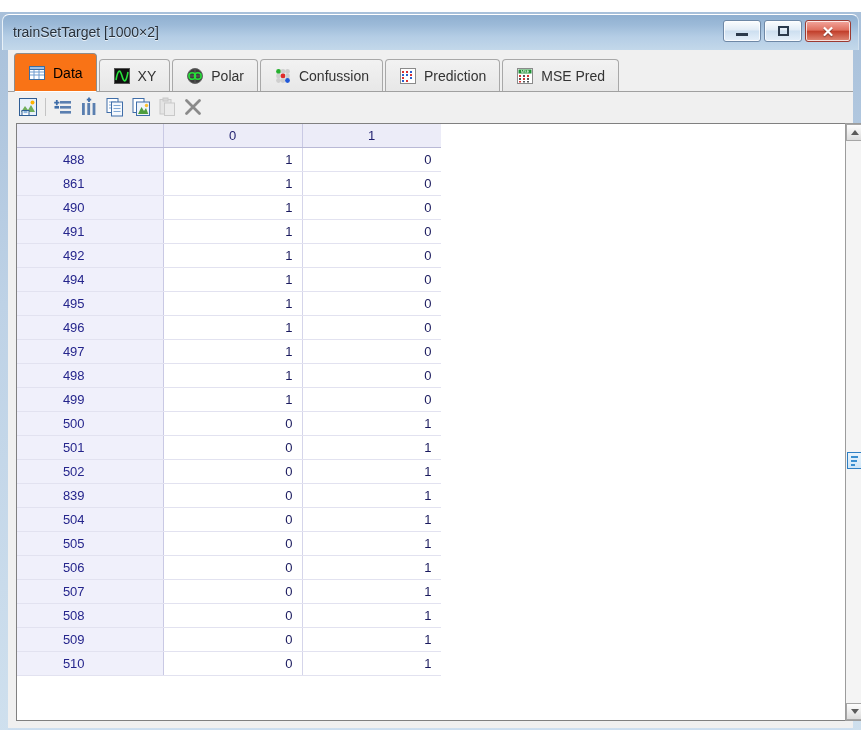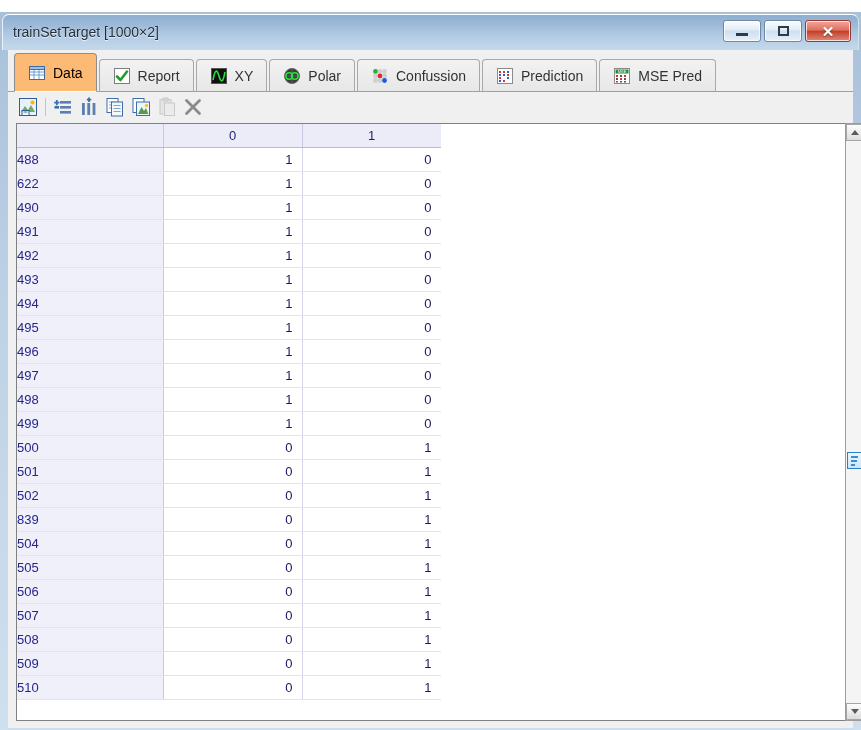--- a/index.html
+++ b/index.html
@@ -58,21 +58,21 @@
   .tabs{position:absolute;left:6px;top:3px;display:flex;align-items:flex-end;height:39px;}
   .tab{
     height:33px;display:flex;align-items:center;gap:7px;
     padding:0 13px;margin-right:2px;
     background:linear-gradient(180deg,#f2f2f2 0%,#e7e7e7 100%);
     border:1px solid #a8a8a8;border-bottom:none;
     border-top-left-radius:4px;border-top-right-radius:4px;
     font-size:14px;color:#333333;box-sizing:border-box;cursor:default;
   }
   .tab.active{
-    height:39px;background:#fdba74;color:#000000;
+    height:39px;background:#f97316;color:#000000;
     border:1px solid #8d8d8d;border-bottom:1px solid #ffffff;
     z-index:5;position:relative;
   }
   .tab-label{white-space:nowrap;}
   .ticon{width:18px;height:18px;flex:0 0 18px;display:block;}
   
   .toolbar{
     position:absolute;left:0;top:42px;width:845px;height:30px;
     background:#f0f0f0;display:flex;align-items:center;padding-left:9px;
     box-sizing:border-box;
@@ -96,21 +96,21 @@
     height:23px;background:#ececf8;border-right:1px solid #c9c9e4;border-bottom:1px solid #b9b9d6;
     color:#1f1f6e;font-size:13px;font-weight:normal;text-align:center;padding:0;
   }
   table.datagrid th.corner{background:#ececf8;}
   table.datagrid td{
     height:23px;font-size:13px;color:#1a1a5e;padding:0 9px 0 0;
     border-right:1px solid #d5d5ea;border-bottom:1px solid #e2e2f0;
     text-align:right;background:#ffffff;
   }
   table.datagrid td.rowhead{
-    background:#f0f0fb;color:#25258c;text-align:left;padding-right:32px;
+    background:#f0f0fb;color:#25258c;text-align:center;padding-right:32px;
     border-right:1px solid #c9c9e4;
   }
   .gridfill{
     position:absolute;left:424px;top:0;width:382px;height:596px;background:#ffffff;
     border-left:0;
   }
   
   .vscroll{
     position:absolute;left:837px;top:73px;width:19px;height:598px;
     background:#f4f4f4;border:1px solid #9c9c9c;box-sizing:border-box;
@@ -178,27 +178,20 @@
             <g stroke="#6f9cd0" stroke-width="1">
               <line x1="2" y1="8" x2="16" y2="8"></line>
                 <line x1="2" y1="11" x2="16" y2="11"></line>
               <line x1="6" y1="6" x2="6" y2="15"></line>
                 <line x1="11" y1="6" x2="11" y2="15"></line>
             </g>
           </svg>
           <span class="tab-label">Data</span>
         </div>
 
-        <div class="tab">
-          <svg class="ticon" viewBox="0 0 18 18">
-            <rect x="1.5" y="1.5" width="15" height="15" fill="#ffffff" stroke="#7d7d7d"></rect>
-            <path d="M4 9.5 L7.5 13 L14 4.5" fill="none" stroke="#1f9e2d" stroke-width="2.6" stroke-linecap="round" stroke-linejoin="round"></path>
-          </svg>
-          <span class="tab-label">Report</span>
-        </div>
 
         <div class="tab">
           <svg class="ticon" viewBox="0 0 18 18">
             <rect x="1.5" y="1.5" width="15" height="15" fill="#101010" stroke="#555555"></rect>
             <path d="M3 13 C5 2, 7 2, 9 9 C11 16, 13 16, 15 5" fill="none" stroke="#27e03a" stroke-width="1.6"></path>
           </svg>
           <span class="tab-label">XY</span>
         </div>
 
         <div class="tab">
@@ -359,41 +352,36 @@
               <th>1</th>
             </tr>
           </thead>
           <tbody>
               <tr>
                 <td class="rowhead">488</td>
                 <td>1</td>
                 <td>0</td>
               </tr>
               <tr>
-                <td class="rowhead">622</td>
+                <td class="rowhead">861</td>
                 <td>1</td>
                 <td>0</td>
               </tr>
               <tr>
                 <td class="rowhead">490</td>
                 <td>1</td>
                 <td>0</td>
               </tr>
               <tr>
                 <td class="rowhead">491</td>
                 <td>1</td>
                 <td>0</td>
               </tr>
               <tr>
                 <td class="rowhead">492</td>
-                <td>1</td>
-                <td>0</td>
-              </tr>
-              <tr>
-                <td class="rowhead">493</td>
                 <td>1</td>
                 <td>0</td>
               </tr>
               <tr>
                 <td class="rowhead">494</td>
                 <td>1</td>
                 <td>0</td>
               </tr>
               <tr>
                 <td class="rowhead">495</td>

